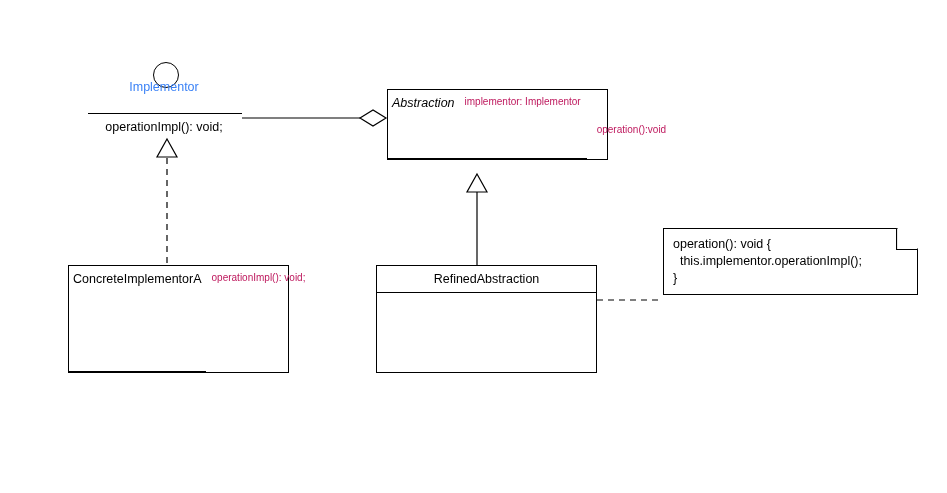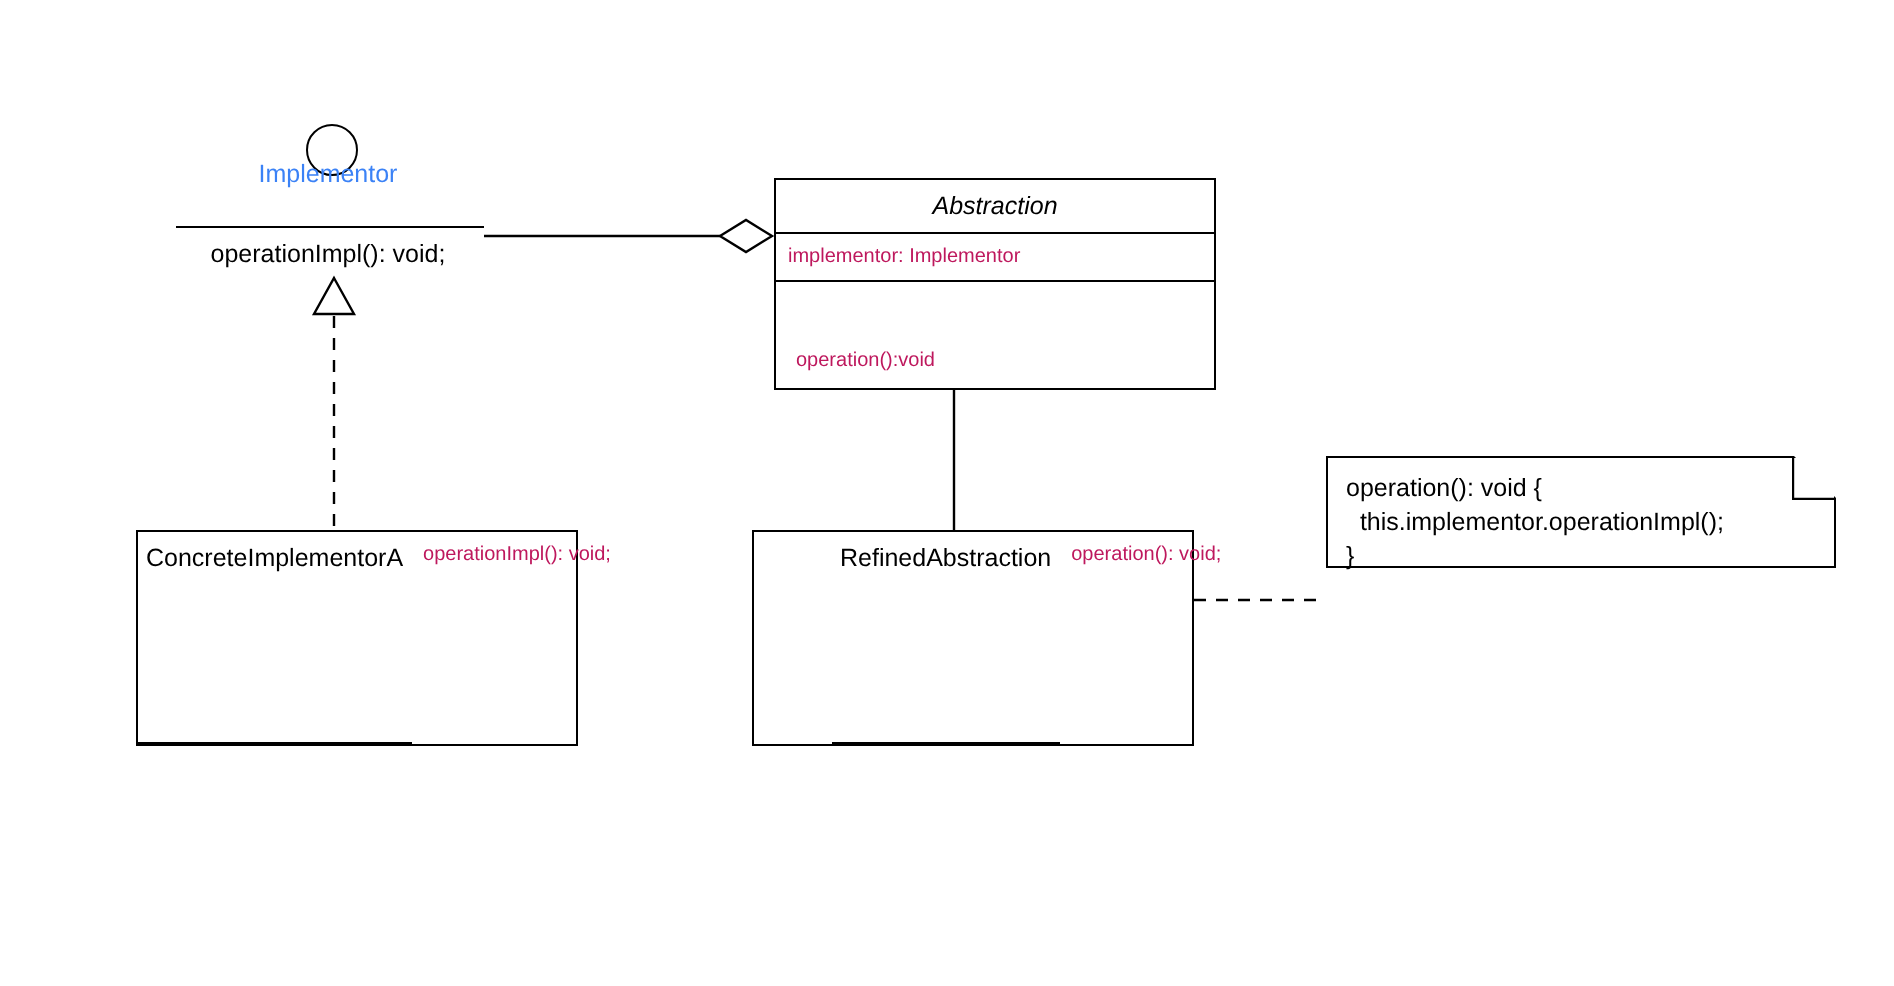--- a/index.html
+++ b/index.html
@@ -112,21 +112,21 @@
     color: #000000;
     white-space: nowrap;
   }
 
   
   #note-node {
     position: absolute;
     left: 663px;
     top: 228px;
     width: 255px;
-    height: 56px;
+    height: 67px;
   }
   #note-body {
     position: absolute;
     inset: 0;
     background: #ffffff;
     border: 1px solid #000000;
     box-sizing: border-box;
     clip-path: polygon(0 0, calc(100% - 21px) 0, 100% 21px, 100% 100%, 0 100%);
   }
   #note-fold {
@@ -166,36 +166,35 @@
     <line x1="597" y1="300" x2="663" y2="300" stroke="#000000" stroke-width="1.2" stroke-dasharray="6,5"></line>
   </svg>
 
   <div id="implementor-node">
     <div id="implementor-circle"></div>
     <div id="implementor-name">Implementor</div>
     <div id="implementor-rule"></div>
     <div id="implementor-op">operationImpl(): void;</div>
   </div>
 
-  <div class="uml-box" style="left:387px; top:89px; width:221px; height:106px; display:flex; flex-direction:column;justify-content:center;">
+  <div class="uml-box" style="left:387px; top:89px; width:221px; height:71px; display:flex; ">
     <div class="uml-title abstract">Abstraction</div>
     <div class="uml-compartment ruled">implementor: Implementor</div>
     <div class="uml-compartment indent">operation():void</div>
     <div class="uml-filler"></div>
   </div>
 
   <div class="uml-box" style="left:68px; top:265px; width:221px; height:108px; display:flex; flex-direction:row;">
     <div class="uml-title">ConcreteImplementorA</div>
     <div class="uml-compartment">operationImpl(): void;</div>
     <div class="uml-filler"></div>
   </div>
 
-  <div class="uml-box" style="left:376px; top:265px; width:221px; height:108px; display:flex; flex-direction:row;padding-left:39px;">
+  <div class="uml-box" style="left:376px; top:265px; width:221px; height:108px; display:flex; flex-direction:column;">
     <div class="uml-title">RefinedAbstraction</div>
-    <div class="uml-compartment">operation(): void;</div>
     <div class="uml-filler"></div>
   </div>
 
   <div id="note-node">
     <div id="note-body"></div>
     <svg id="note-fold" viewBox="0 0 22 22" width="22" height="22">
       <polyline points="0.5,0.5 0.5,21.5 21.5,21.5" fill="#ffffff" stroke="#000000" stroke-width="1.2"></polyline>
     </svg>
     <div id="note-text">operation(): void {
   this.implementor.operationImpl();

